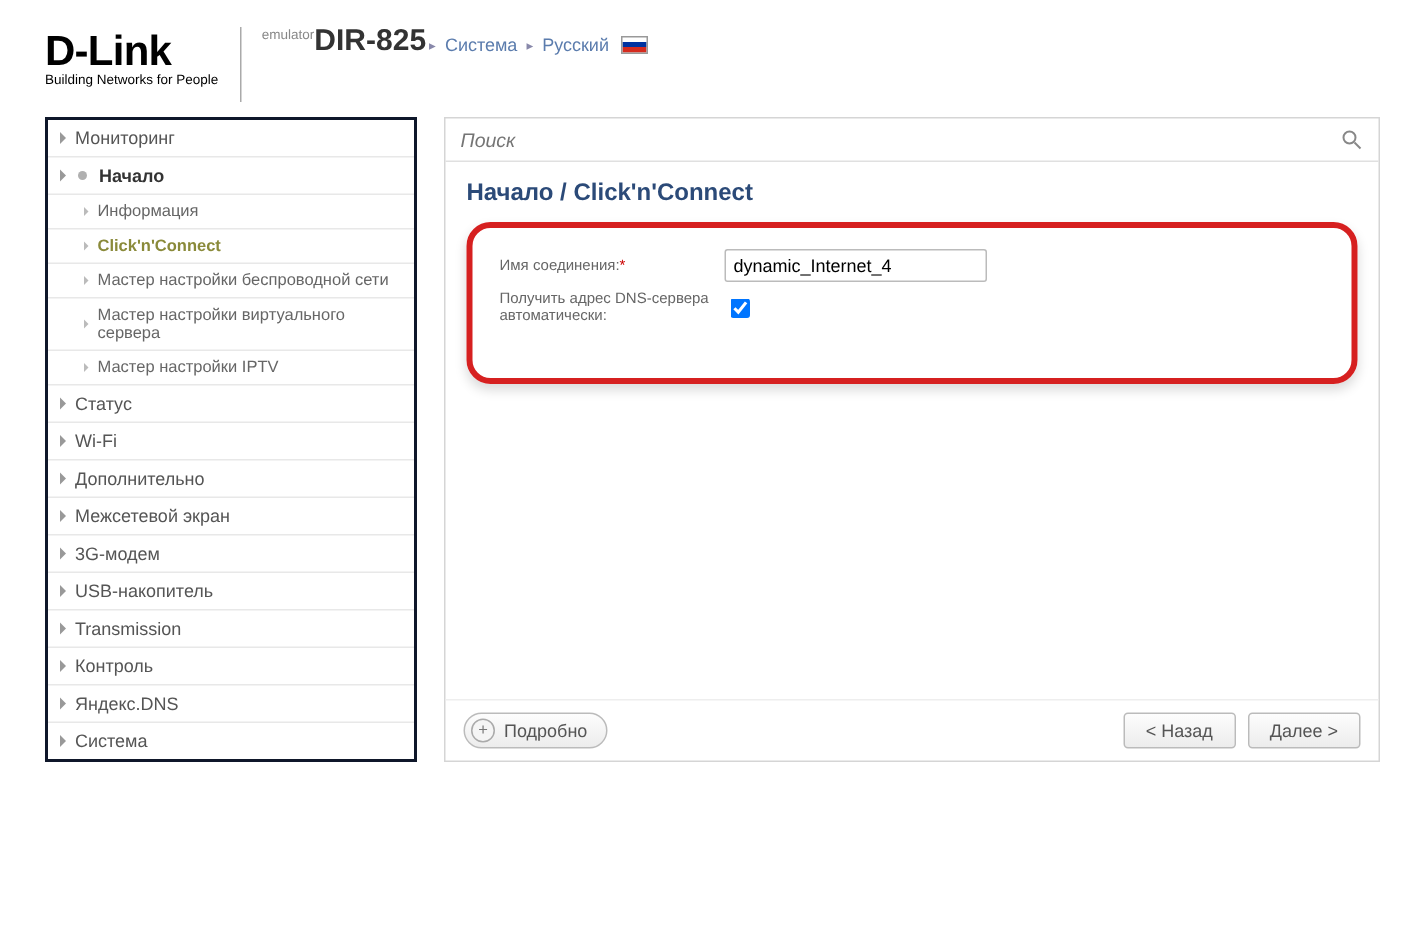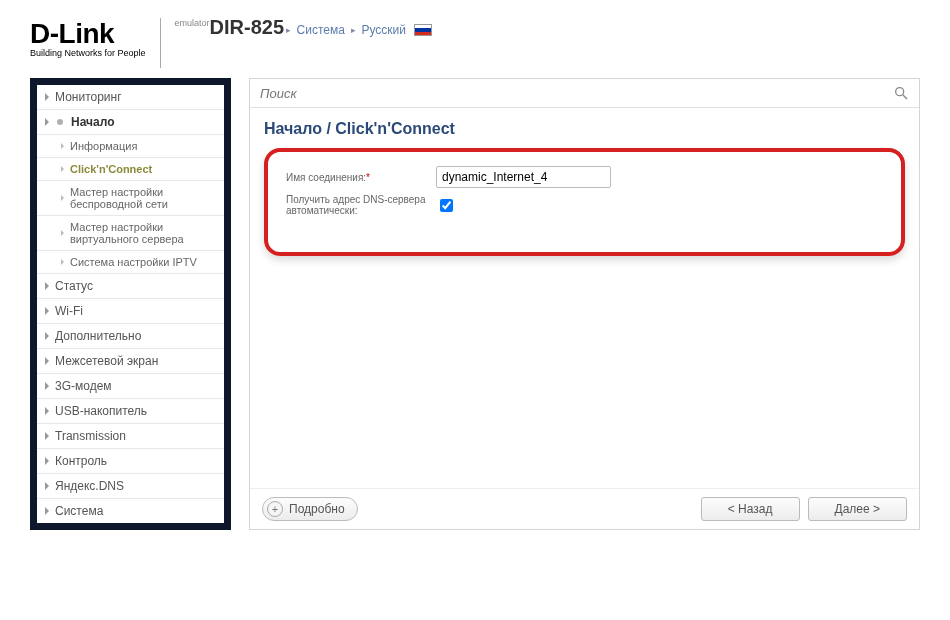--- a/index.html
+++ b/index.html
@@ -10,21 +10,21 @@
     .logo-sub { font-size: 9px; color: #000; margin-top: -2px; }
     .vline { border-left: 1px solid #aaa; height: 50px; margin: 0 14px; }
     .model-area { display: flex; flex-direction: row; }
     .emulator { font-size: 9px; color: #888; }
     .model { font-size: 20px; font-weight: bold; color: #333; margin-top: -2px; text-align: center; }
     .top-links { display: flex; align-items: center; gap: 4px; margin-top: 2px; }
     .top-arrow { color: #88a; font-size: 9px; margin: 0 2px; }
     .top-link { color: #5b7cad; font-size: 12px; cursor: pointer; }
     .flag { width: 18px; height: 12px; display: inline-block; background: linear-gradient(to bottom, #fff 0 33%, #0033a0 33% 66%, #d52b1e 66% 100%); border: 1px solid #999; margin-left: 4px; }
     .layout { display: flex; padding: 0 30px; gap: 18px; }
-    .sidebar { width: 201px; border: 7px solid #0f172a; background: #fff; }
+    .sidebar { width: 248px; border: 2px solid #0f172a; background: #fff; }
     .side-item { display: flex; align-items: center; padding: 5px 8px; border-bottom: 1px solid #e8e8e8; cursor: pointer; font-size: 12px; color: #555; }
     .side-item:last-child { border-bottom: none; }
     .side-arrow { display: inline-block; width: 0; height: 0; border-top: 4px solid transparent; border-bottom: 4px solid transparent; border-left: 4px solid #999; margin-right: 6px; }
     .side-bullet { width: 6px; height: 6px; background: #b0b0b0; border-radius: 50%; display: inline-block; margin: 0 8px 0 2px; }
     .side-sub { padding-left: 24px; font-size: 11px; color: #666; }
     .side-sub .side-arrow { border-left-color: #bbb; border-top-width: 3px; border-bottom-width: 3px; border-left-width: 3px; }
     .side-active { font-weight: bold; color: #333; }
     .side-current { color: #8a8a3a; font-weight: bold; }
     .main { flex: 1; border: 1px solid #d5d5d5; display: flex; flex-direction: column; min-height: 390px; }
     .search-bar { display: flex; align-items: center; border-bottom: 1px solid #e0e0e0; padding: 6px 10px; }
@@ -33,21 +33,21 @@
     .content { padding: 12px 14px 8px; flex: 1; }
     .breadcrumb { font-size: 16px; font-weight: bold; color: #2b4a78; margin-bottom: 10px; }
     .highlight-box { border: 4px solid #d62020; border-radius: 16px; padding: 14px 18px 30px; box-shadow: 0 4px 8px rgba(0,0,0,0.15); }
     .form-row { display: flex; align-items: center; margin-bottom: 6px; }
     .form-label { width: 150px; font-size: 10px; color: #666; }
     .req { color: #c00; }
     .form-input { border: 1px solid #bbb; padding: 3px 5px; font-size: 12px; width: 175px; border-radius: 2px; background: #fff; }
     .chk { margin-left: 4px; }
     .footer { display: flex; align-items: center; padding: 8px 12px; border-top: 1px solid #eee; gap: 8px; }
     .footer-spacer { flex: 1; }
-    .btn { border: 1px solid #bbb; background: linear-gradient(#fdfdfd, #ececec); padding: 4px 26px; font-size: 12px; color: #555; border-radius: 3px; cursor: pointer; }
+    .btn { border: 1px solid #bbb; background: linear-gradient(#fdfdfd, #ececec); padding: 4px 14px; font-size: 12px; color: #555; border-radius: 3px; cursor: pointer; }
     .btn-detail { display: flex; align-items: center; gap: 6px; padding: 3px 12px 3px 4px; border-radius: 12px; }
     .plus-circle { width: 16px; height: 16px; border: 1px solid #aaa; border-radius: 50%; display: flex; align-items: center; justify-content: center; font-size: 11px; color: #777; background: #f5f5f5; }
   </style>
 </head>
 <body>
 
 <div class="header">
   <div class="logo-area">
     <div class="logo-main">D-Link</div>
     <div class="logo-sub">Building Networks for People</div>
@@ -88,21 +88,21 @@
       <div class="side-item side-sub">
         <span class="side-arrow"></span>
         <span>Мастер настройки беспроводной сети</span>
       </div>
       <div class="side-item side-sub">
         <span class="side-arrow"></span>
         <span>Мастер настройки виртуального сервера</span>
       </div>
       <div class="side-item side-sub">
         <span class="side-arrow"></span>
-        <span>Система настройки IPTV</span>
+        <span>Мастер настройки IPTV</span>
       </div>
       <div class="side-item">
         <span class="side-arrow"></span>
         <span>Статус</span>
       </div>
       <div class="side-item">
         <span class="side-arrow"></span>
         <span>Wi-Fi</span>
       </div>
       <div class="side-item">

